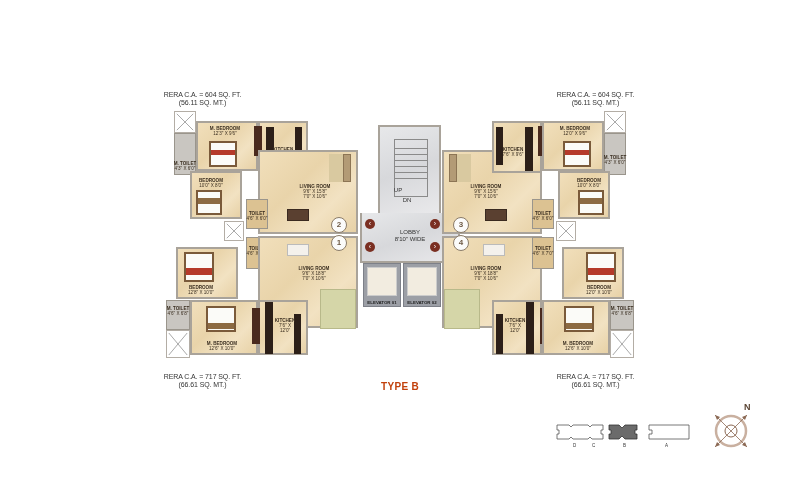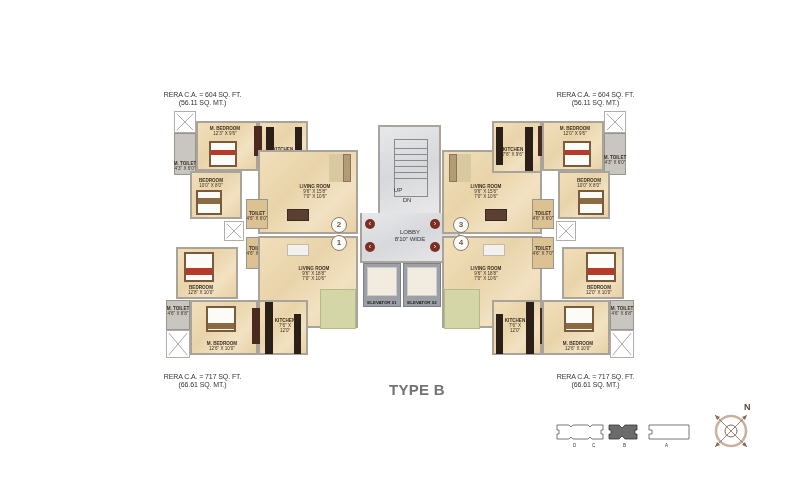--- a/index.html
+++ b/index.html
@@ -25,21 +25,21 @@
   .balcony-rug { position: absolute; background: #d5d6a8; border: 1px solid #b8b98a; }
   .lobby { position: absolute; background: linear-gradient(160deg, #e7e8ea, #d7d8db 50%, #e9e9eb); border: 2px solid #a9a39a; }
   .stairs { position: absolute; border: 1px solid #8a8a8a; }
   .stair-line { position: absolute; left: 0; right: 0; height: 1px; background: #8a8a8a; }
   .lobby-text { position: absolute; font-size: 6px; line-height: 7px; text-align: center; color: #333; }
   .elev { position: absolute; background: #9c9fa6; border: 1px solid #7d8088; }
   .elev .car { position: absolute; left: 3px; right: 3px; top: 3px; bottom: 10px; background: #f2ece0; border: 1px solid #ccc; }
   .elev .lbl { position: absolute; left: 0; right: 0; bottom: 1px; font-size: 4.4px; text-align: center; color: #1f1f1f; font-weight: bold; }
   .door-circle { position: absolute; width: 16px; height: 16px; border-radius: 50%; background: #fbfbfa; border: 1px solid #8a7b68; font-size: 8px; line-height: 14px; text-align: center; color: #6e5a45; font-weight: bold; }
   .door-arrow { position: absolute; width: 10px; height: 10px; border-radius: 50%; background: #7a2f22; color: #fff; font-size: 7px; line-height: 10px; text-align: center; }
-  .title { position: absolute; left: 355px; top: 381px; width: 90px; text-align: right; font-size: 15px; font-weight: bold; color: #737373; letter-spacing: 0.3px; }
+  .title { position: absolute; left: 355px; top: 381px; width: 90px; text-align: center; font-size: 10px; font-weight: bold; color: #c2410c; letter-spacing: 0.3px; }
   .keyplan { position: absolute; }
   .kp-label { position: absolute; font-size: 4.5px; color: #333; }
   .compass { position: absolute; left: 705px; top: 403px; width: 52px; height: 52px; }
   .compass-n { position: absolute; left: 744px; top: 402px; font-size: 9px; color: #5a4433; font-weight: bold; }
 </style>
 </head>
 <body>
 
 <div class="area-label" style="left:160px;top:91px;width:85px;">
   <div>RERA C.A. = 604 SQ. FT.</div>

